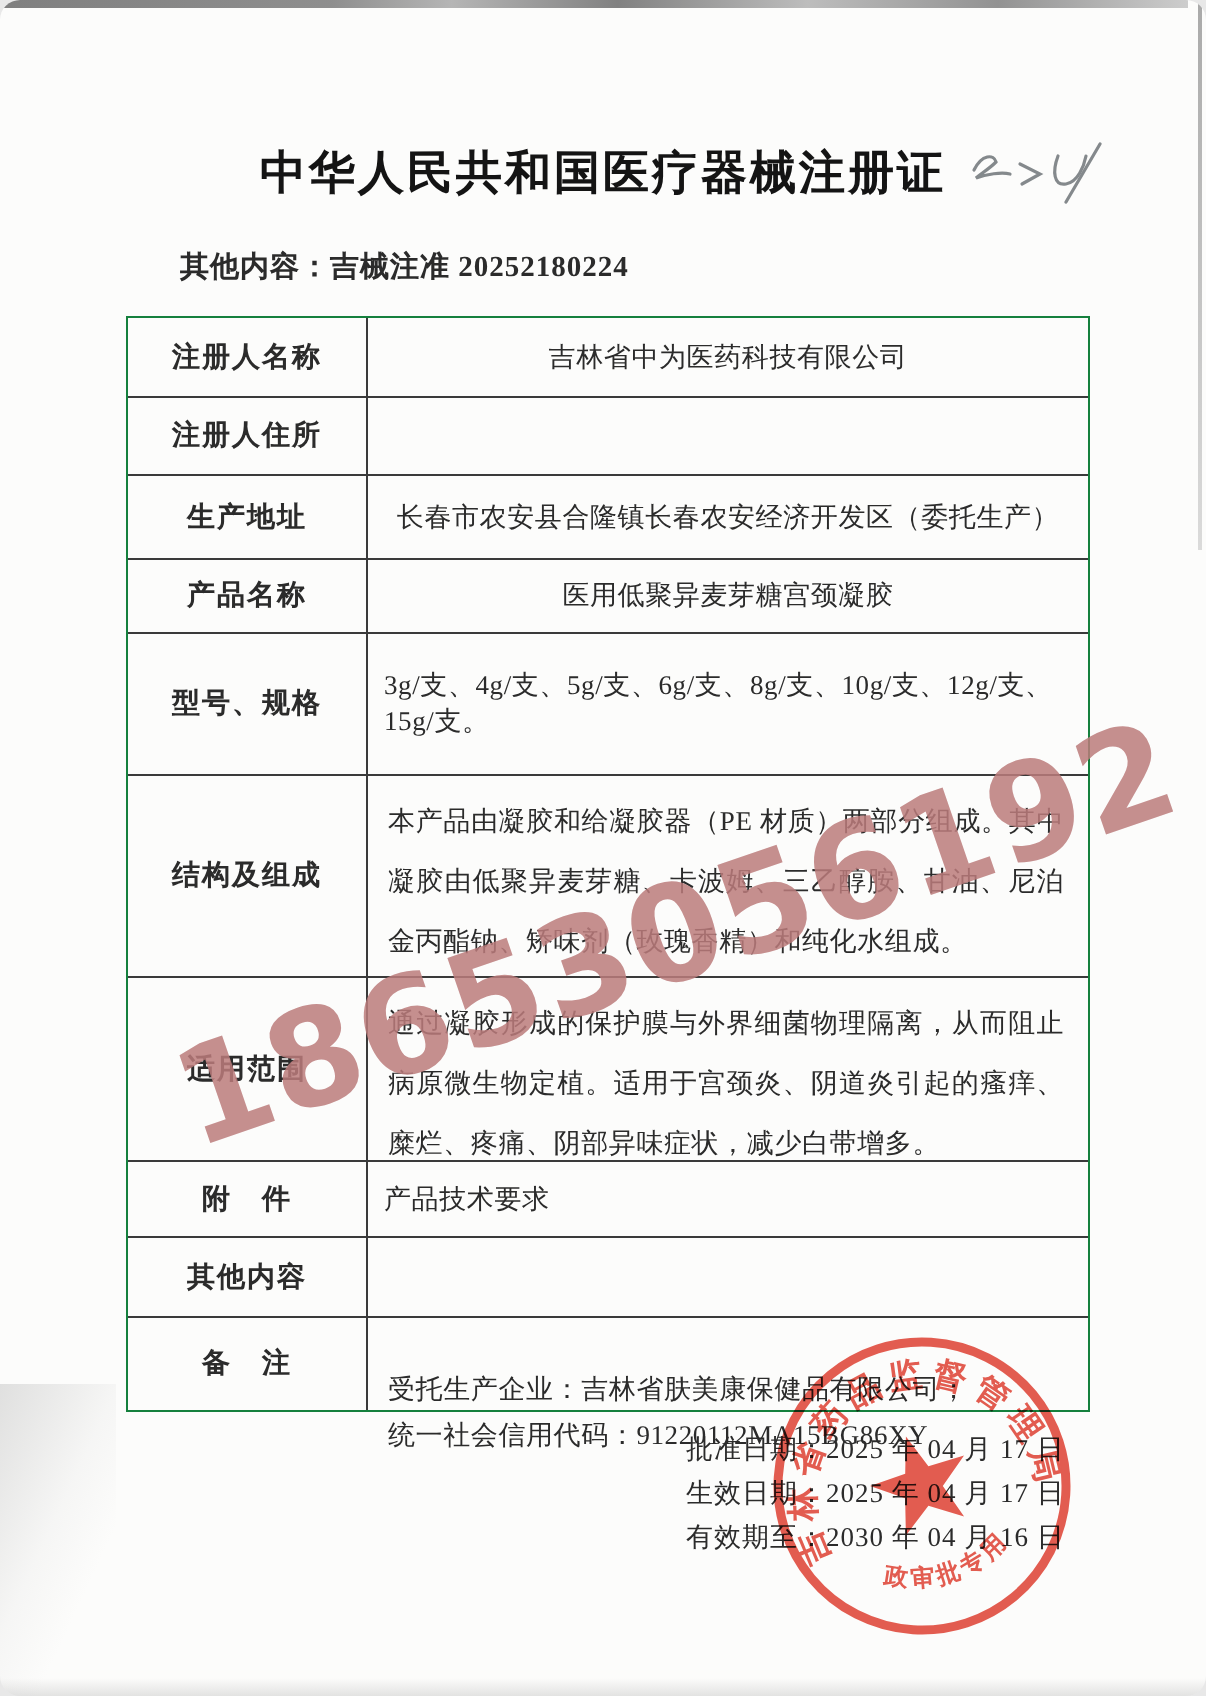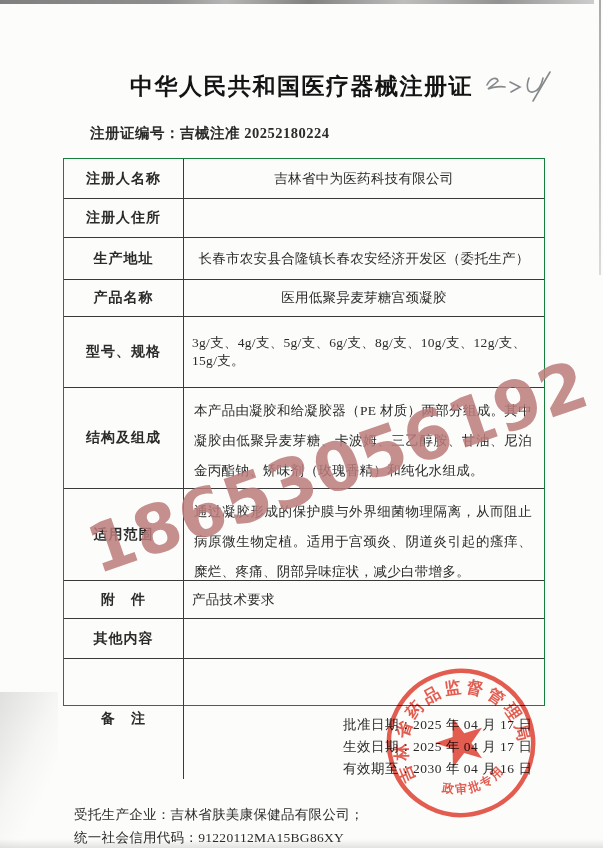--- a/index.html
+++ b/index.html
@@ -1,40 +1,40 @@
 <!DOCTYPE html>
 <html><head>
 <meta charset="utf-8">
 <style>
   html,body { margin:0; padding:0; background:#e8e8e8; }
   .page {
     position:relative; width:603px; height:848px; margin:0 auto;
     background:#fcfcfb; overflow:hidden;
-    font-family:"Liberation Serif","DejaVu Serif",serif; color:#2b2b2b;
+    font-family:"Liberation Serif","DejaVu Serif",serif; color:#2b2b2b;border-radius:10px;
   }
   
   .scan-top { position:absolute; top:0; left:0; width:594px; height:4px; opacity:.75;
     background:linear-gradient(90deg,#565656 0%,#6a6a6a 28%,#9e9e9e 38%,#585858 52%,#a8a8a8 68%,#6f6f6f 84%,#bdbdbd 100%); }
   .scan-right { position:absolute; top:0; right:2px; width:2px; height:275px; opacity:.65;
     background:linear-gradient(#7d7d7d,#c9c9c9); }
   .scan-corner { position:absolute; left:0; top:692px; width:58px; height:156px;
     background:linear-gradient(115deg, rgba(150,150,150,.28), rgba(200,200,200,.12) 45%, transparent 70%); }
   .scan-bottom { position:absolute; bottom:0; left:0; width:100%; height:9px;
     background:linear-gradient(transparent, rgba(160,160,160,.28)); }
 
   .title { position:absolute; top:71px; left:0; width:603px; text-align:center;
     font-size:23px; font-weight:bold; letter-spacing:1.5px; color:#141414; }
   .handwritten { position:absolute; left:465px; top:64px; }
 
   .regno { position:absolute; left:90px; top:124px; font-size:14.5px; font-weight:bold; letter-spacing:.5px; }
 
   .doc-table { position:absolute; left:63px; top:158px; width:482px;
     border:1px solid #15803d; display:flex; flex-direction:column; box-sizing:border-box; z-index:2; }
   .row { display:flex; border-bottom:1px solid #3a3a3a; box-sizing:border-box; }
-  .row:last-child { border-bottom:none;flex-direction:column; }
+  .row:last-child { border-bottom:none; }
   .cell-label { width:120px; flex:0 0 120px; border-right:1px solid #3a3a3a; box-sizing:border-box;
     display:flex; align-items:center; justify-content:center;
     font-size:14px; font-weight:600; letter-spacing:1px; text-align:center; }
   .cell-value { flex:1; font-size:13.5px; box-sizing:border-box; letter-spacing:.3px; }
   .v-center  { display:flex; align-items:center; justify-content:center; text-align:center; }
   .v-left    { display:flex; align-items:center; padding-left:8px; padding-right:6px; }
   .v-para    { padding:8px 12px 0 10px; line-height:30px; text-align:justify; }
   .v-note    { padding:4px 12px 0 10px; line-height:23px;margin-top:20px; }
   .h1{height:40px}.h2{height:39px}.h3{height:42px}.h4{height:37px}.h5{height:71px}
   .h6{height:101px}.h7{height:92px}.h8{height:38px}.h9{height:40px}.h10{height:46px}
@@ -65,21 +65,21 @@
   <svg class="handwritten" width="95" height="50" viewBox="0 0 95 50">
     <g fill="none" stroke="#787d80" stroke-width="1.6" stroke-linecap="round" opacity="0.9">
       <path d="M22,21 C26,13 32,13 33,17 C29,21 25,23 23,25 C28,23 36,22 40,23"></path>
       <path d="M45,18 L55,23 L46,28"></path>
       <path d="M64,14 C61,22 62,29 68,28 C74,27 77,19 78,14"></path>
       <path d="M85,8 L68,37"></path>
     </g>
   </svg>
 
   <div class="regno">
-    <span>注册证编号：</span><span>吉械注准 20252180224</span>
+    <span>其他内容：</span><span>吉械注准 20252180224</span>
   </div>
 
   <div class="doc-table">
     <div class="row h1">
       <div class="cell-label">注册人名称</div>
       <div class="cell-value v-center">吉林省中为医药科技有限公司</div>
     </div>
     <div class="row h2">
       <div class="cell-label">注册人住所</div>
     </div>

